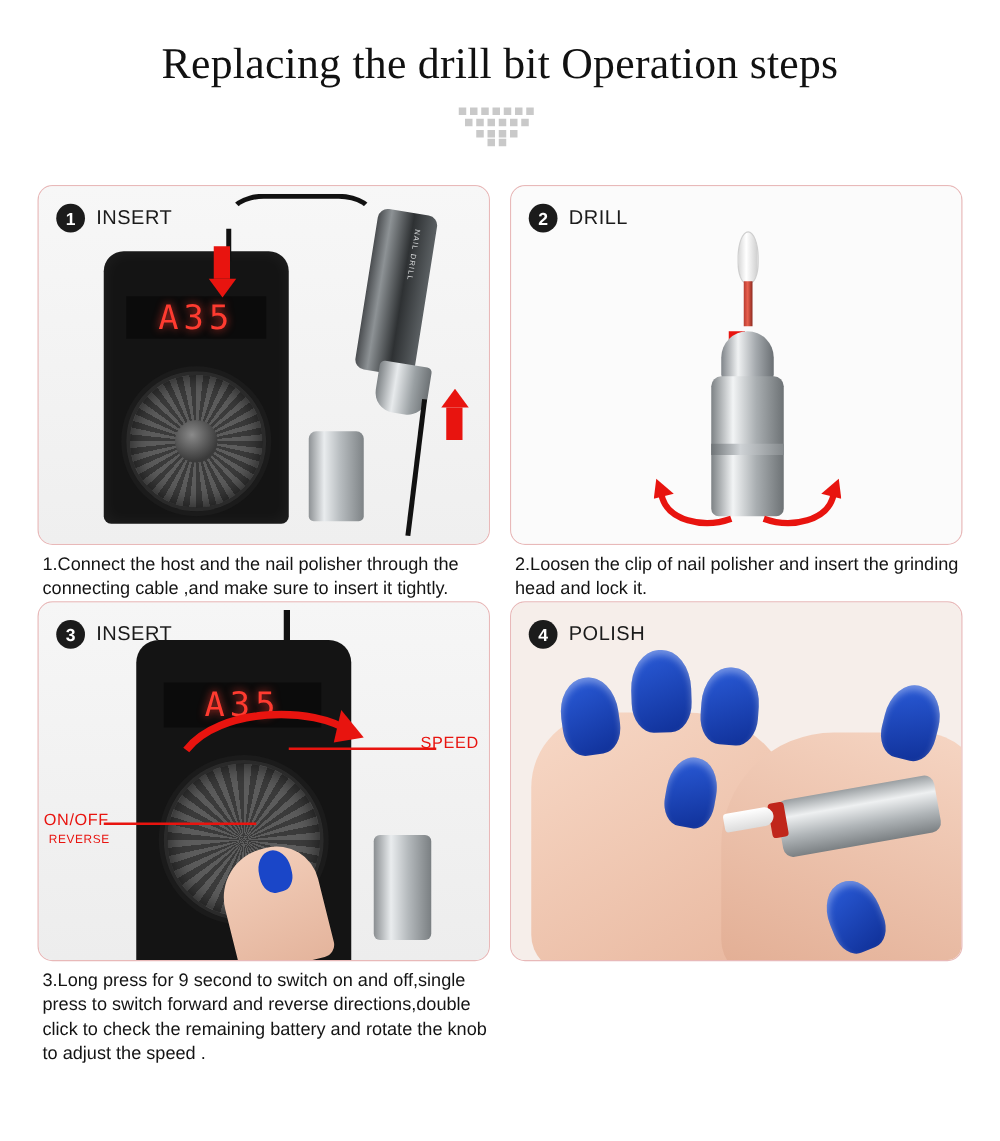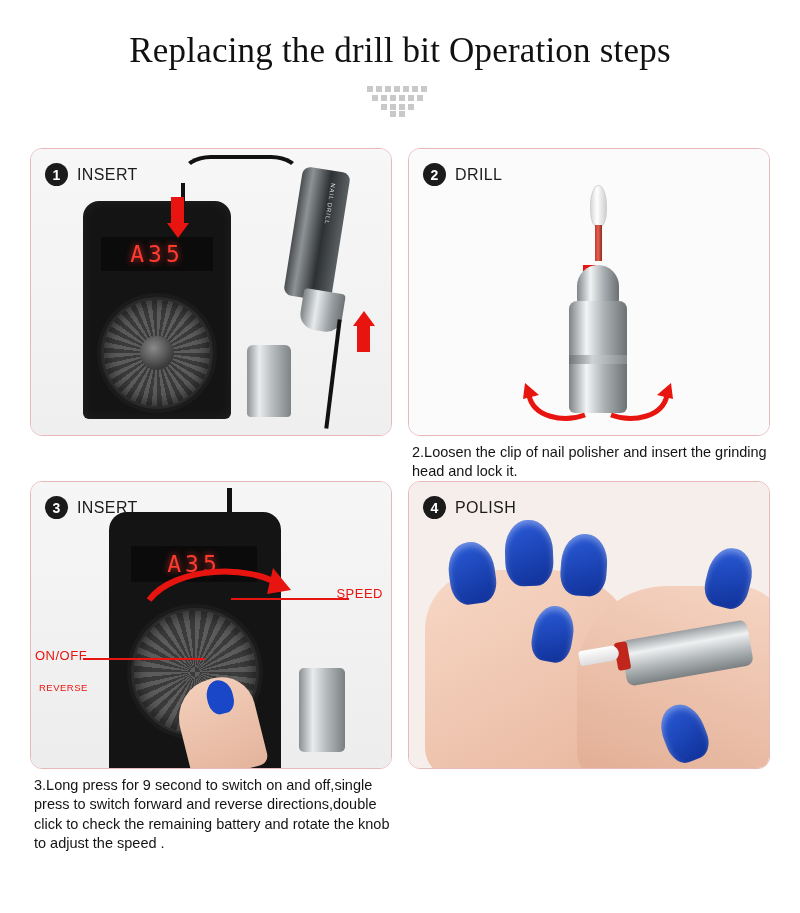--- a/index.html
+++ b/index.html
@@ -102,21 +102,21 @@
   .host-screen {
     position: absolute;
     left: 18px; top: 36px;
     width: 112px; height: 34px;
     background: #0b0b0b;
     display: flex; align-items: center; justify-content: center;
   }
   .seg {
     font-family: "DejaVu Sans Mono", monospace;
     color: #ff3b30;
-    font-size: 23px;
+    font-size: 27px;
     letter-spacing: 4px;
     text-shadow: 0 0 7px rgba(255,59,48,0.8);
   }
   .knob {
     position: absolute;
     left: 18px; top: 96px;
     width: 112px; height: 112px;
     border-radius: 50%;
     background:
       repeating-conic-gradient(from 0deg, #5c5c5c 0deg 6deg, #3b3b3b 6deg 12deg);
@@ -288,21 +288,21 @@
   }
   .lbl-speed {
     position: absolute; right: 8px; top: 104px;
     color: #e8140f; font-size: 13px; letter-spacing: .5px; text-align: center;
   }
   .lbl-onoff {
     position: absolute; left: 4px; top: 166px;
     color: #e8140f; font-size: 13px; letter-spacing: .5px;
   }
   .lbl-rev {
-    position: absolute; left: 8px; top: 200px;
+    position: absolute; left: 8px; top: 184px;
     color: #e8140f; font-size: 9.5px; letter-spacing: .5px;
   }
   .lead-line {
     position: absolute;
     height: 1.4px;
     background: #e8140f;
   }
   .ll1 { left: 200px; top: 116px; width: 118px; }
   .ll2 { left: 52px; top: 176px; width: 122px; }
 
@@ -413,20 +413,21 @@
         <div class="ar ar-up ar2">
           <div class="head"></div>
             <div class="shaft"></div>
         </div>
 
         <div class="panel-head">
           <div class="step-badge">1</div>
           <div class="step-label">INSERT</div>
         </div>
       </div>
+      <div class="caption">1.Connect the host and the nail polisher through the connecting cable ,and make sure to insert it tightly.</div>
     </div>
 
     <div class="cell">
       <div class="panel">
         <div class="p2-bg"></div>
 
         <div class="bit"></div>
         <div class="bit-shank"></div>
 
         <div class="ar ar-down ar3">

